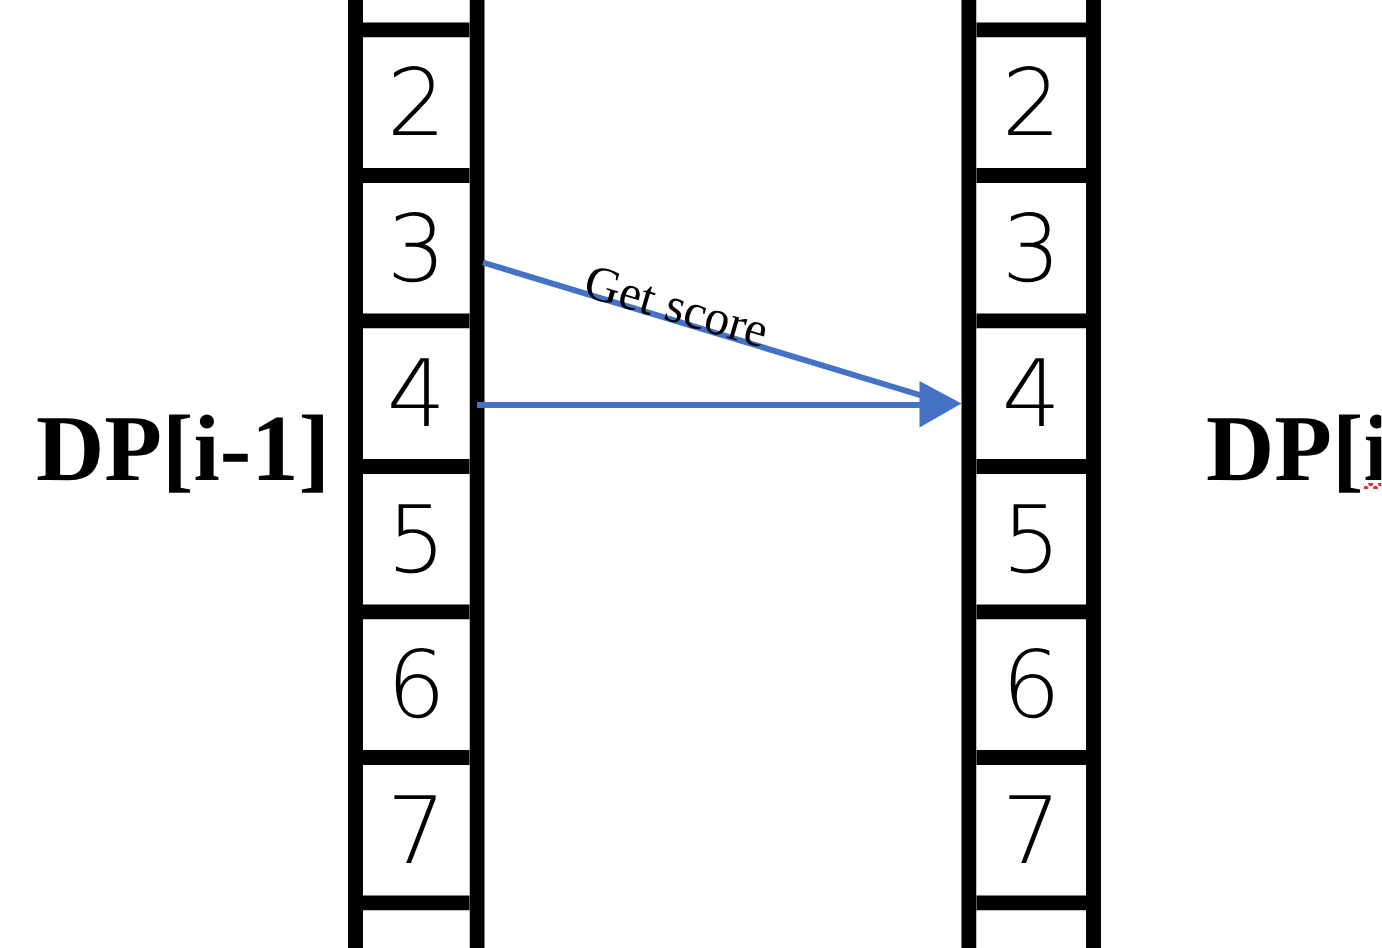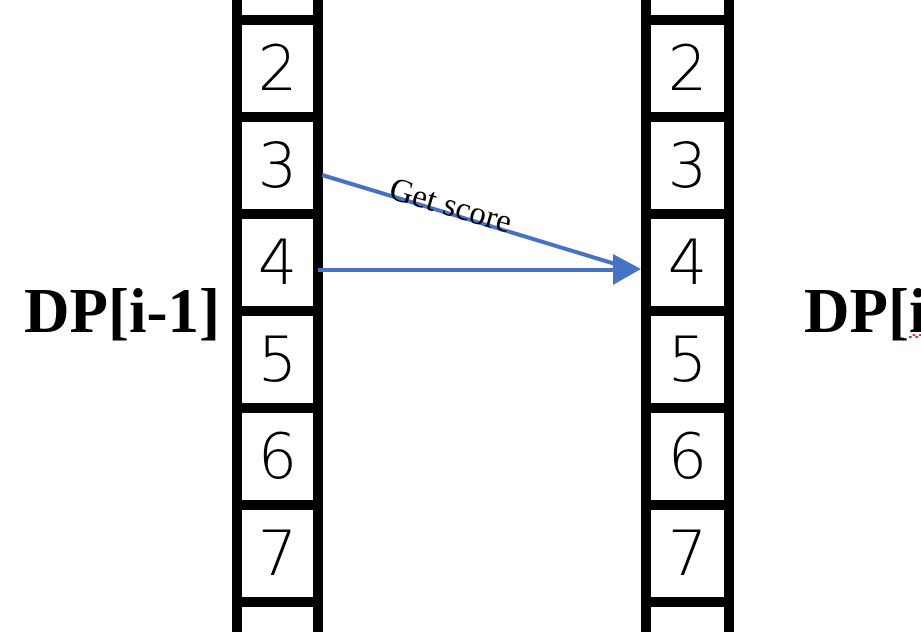--- a/index.html
+++ b/index.html
@@ -48,21 +48,20 @@
 
   
   .dp-label {
     position: absolute;
     font-family: "Liberation Serif", serif;
     font-weight: bold;
     font-size: 63px;
     line-height: 1;
     color: #000000;
     white-space: nowrap;
-    margin-top: 12px;
   }
   #label-left  { left: 24px;  top: 268px; }
   #label-right { left: 804px; top: 268px; }
 
   
   .spellcheck {
     position: relative;
     display: inline-block;
   }
   .spellcheck::after {

